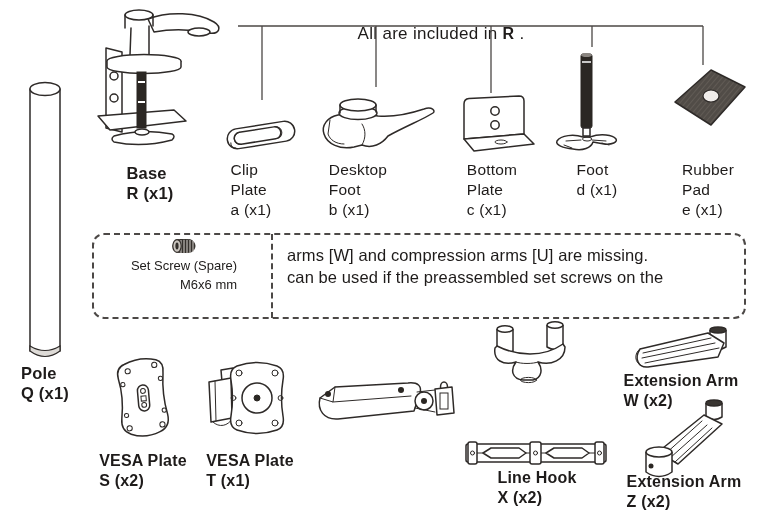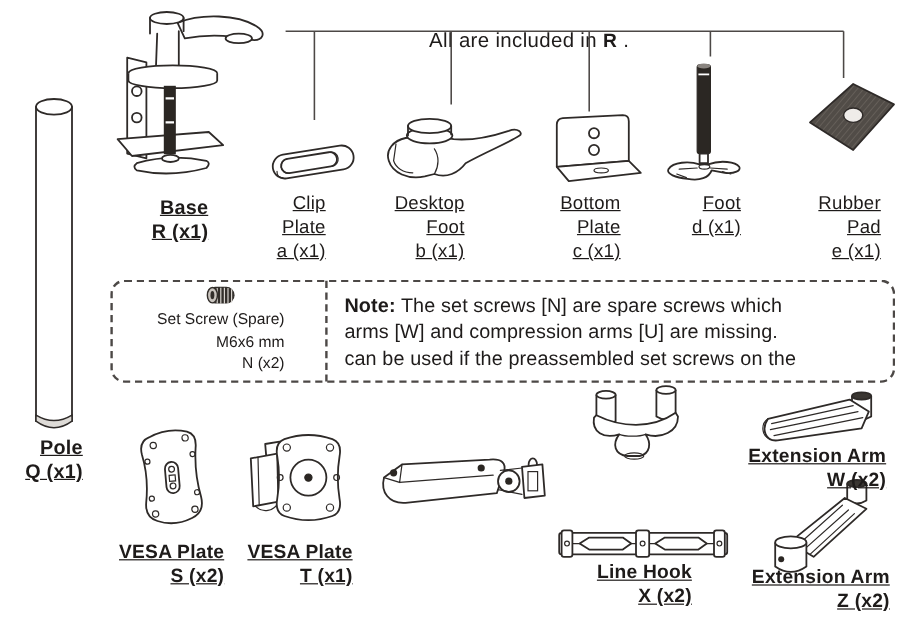--- a/index.html
+++ b/index.html
@@ -9,22 +9,22 @@
     font-family:"Liberation Sans", sans-serif; color:#1e1b1a;
   }
   .sheet { position:absolute; inset:0; background:#fff; }
   .title {
     position:absolute; transform:translateX(-50%);
     font-size:17px; letter-spacing:.3px; white-space:nowrap;
   }
   .title b { font-size:16px; }
   .lbl {
     position:absolute; transform:translateX(-50%);
-    text-align:right; font-size:15.5px; line-height:20px;
-    letter-spacing:.2px; white-space:nowrap;text-decoration:underline;
+    text-align:left; font-size:15.5px; line-height:20px;
+    letter-spacing:.2px; white-space:nowrap;
   }
   .lbl.bold { font-weight:bold; font-size:16px; }
   .lbl.big  { font-size:16.5px; }
   .overlay { position:absolute; left:0; top:0; pointer-events:none; }
   svg.part { position:absolute; overflow:visible; }
   .ln   { stroke:#2e2a28; stroke-width:1.5; fill:none; stroke-linecap:round; stroke-linejoin:round; }
   .wh   { stroke:#2e2a28; stroke-width:1.5; fill:#ffffff; stroke-linejoin:round; }
   .thin { stroke:#2e2a28; stroke-width:1;   fill:none; stroke-linecap:round; }
   .dk   { fill:#2b2723; stroke:#2b2723; }
   .dashbox {
@@ -134,25 +134,23 @@
   <svg class="part" style="left:170px; top:236px;" width="28" height="20" viewBox="0 0 28 20">
     <rect x="3" y="3.5" width="22" height="13" rx="6.5" fill="#332f2b" stroke="#332f2b"></rect>
     <path d="M11,4 V17 M14,3.8 V17.2 M17,3.8 V17.2 M20,4 V17 M23,5 V16" stroke="#d8d4cf" stroke-width="1"></path>
     <ellipse cx="7" cy="10" rx="4.2" ry="6.4" fill="#c9c4be" stroke="#332f2b" stroke-width="1.2"></ellipse>
     <ellipse cx="7" cy="10" rx="1.6" ry="3.4" fill="#332f2b"></ellipse>
   </svg>
 
   <div class="setscrew-text">
     <div>Set Screw (Spare)</div>
     <div>M6x6 mm</div>
-    <div>N (x2)</div>
   </div>
 
   <div class="note">
-    <div><b>Note:</b> <span>The set screws [N] are spare screws which</span></div>
     <div>arms [W] and compression arms [U] are missing.</div>
     <div>can be used if the preassembled set screws on the</div>
   </div>
 
   <svg class="part" style="left:111px; top:350px;" width="64" height="94" viewBox="0 0 64 94">
     <g transform="rotate(-5 32 47)">
       <path class="wh" d="M16,13 Q32,6 48,11 Q56,14 54,25 Q51,46 55,66 Q57,79 46,83 Q31,89 17,83 Q7,79 9,67 Q13,46 9,27 Q7,16 16,13 Z"></path>
       <circle class="thin" cx="19" cy="20" r="2.6"></circle>
       <circle class="thin" cx="46" cy="16" r="2.6"></circle>
       <circle class="thin" cx="49" cy="76" r="2.6"></circle>

